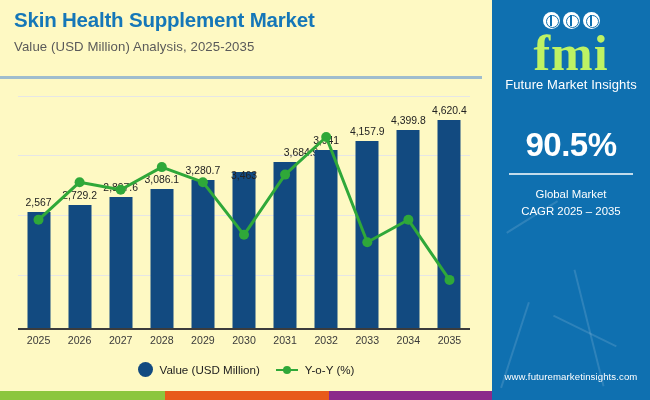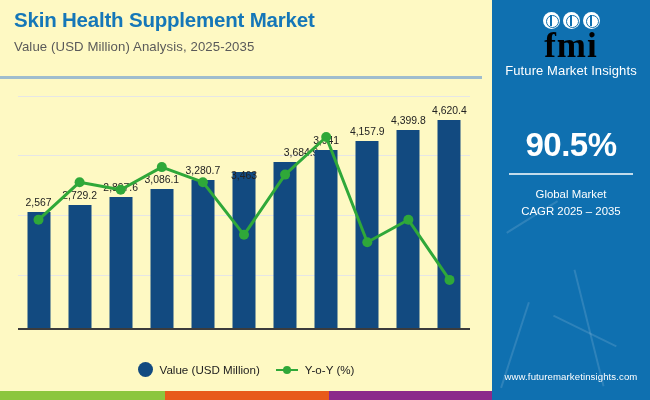--- a/index.html
+++ b/index.html
@@ -199,23 +199,23 @@
     border: 1.4px solid #0F70B0;
   }
   .globe::after {
     content: "";
     position: absolute;
     left: 7.5px; top: 3px;
     width: 2px; height: 11px;
     background: #0F70B0;
   }
   #logo-text {
-    font-size: 35px;
+    font-size: 50px;
     font-weight: bold;
-    color: #000000;
+    color: #bef264;
     line-height: 0.92;
     letter-spacing: 1px;
     font-family: "Liberation Serif", serif;
   }
   #logo-tagline {
     font-size: 13px;
     color: #ffffff;
     letter-spacing: 0.1px;
     margin-top: 1px;
   }
@@ -340,20 +340,33 @@
             <circle cx="226.0" cy="144.8" r="5" fill="#2FA839"></circle>
             <circle cx="267.1" cy="84.6" r="5" fill="#2FA839"></circle>
             <circle cx="308.2" cy="47.0" r="5" fill="#2FA839"></circle>
             <circle cx="349.3" cy="152.3" r="5" fill="#2FA839"></circle>
             <circle cx="390.4" cy="129.8" r="5" fill="#2FA839"></circle>
             <circle cx="431.5" cy="189.9" r="5" fill="#2FA839"></circle>
           </g>
       </svg>
     </div>
 
+    <div id="xaxis">
+        <div class="xtick" style="left: 0px; width: 41.0909px;">2025</div>
+        <div class="xtick" style="left: 41.0909px; width: 41.0909px;">2026</div>
+        <div class="xtick" style="left: 82.1818px; width: 41.0909px;">2027</div>
+        <div class="xtick" style="left: 123.273px; width: 41.0909px;">2028</div>
+        <div class="xtick" style="left: 164.364px; width: 41.0909px;">2029</div>
+        <div class="xtick" style="left: 205.455px; width: 41.0909px;">2030</div>
+        <div class="xtick" style="left: 246.545px; width: 41.0909px;">2031</div>
+        <div class="xtick" style="left: 287.636px; width: 41.0909px;">2032</div>
+        <div class="xtick" style="left: 328.727px; width: 41.0909px;">2033</div>
+        <div class="xtick" style="left: 369.818px; width: 41.0909px;">2034</div>
+        <div class="xtick" style="left: 410.909px; width: 41.0909px;">2035</div>
+      </div>
 
     <div id="legend">
       <div class="legend-item">
         <span class="legend-dot"></span>
         <span>Value (USD Million)</span>
       </div>
       <div class="legend-item">
         <span class="legend-line"></span>
         <span>Y-o-Y (%)</span>
       </div>

